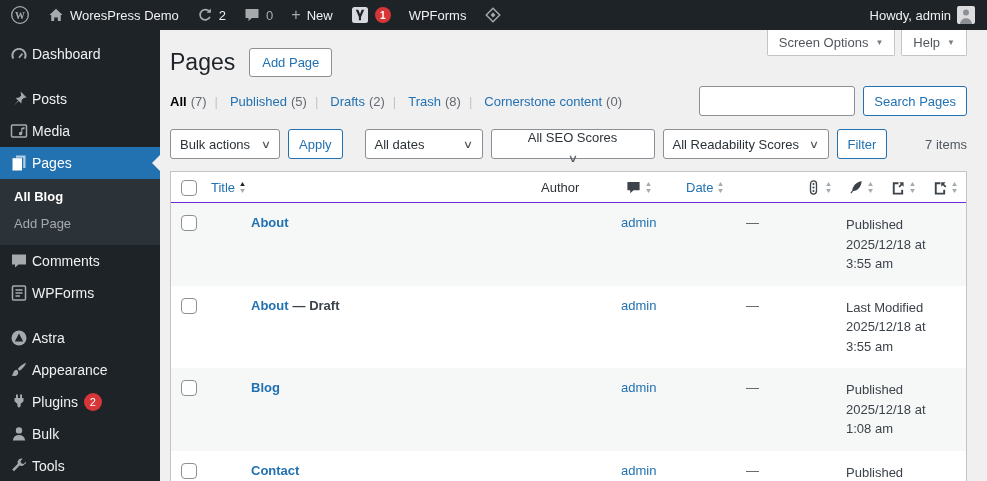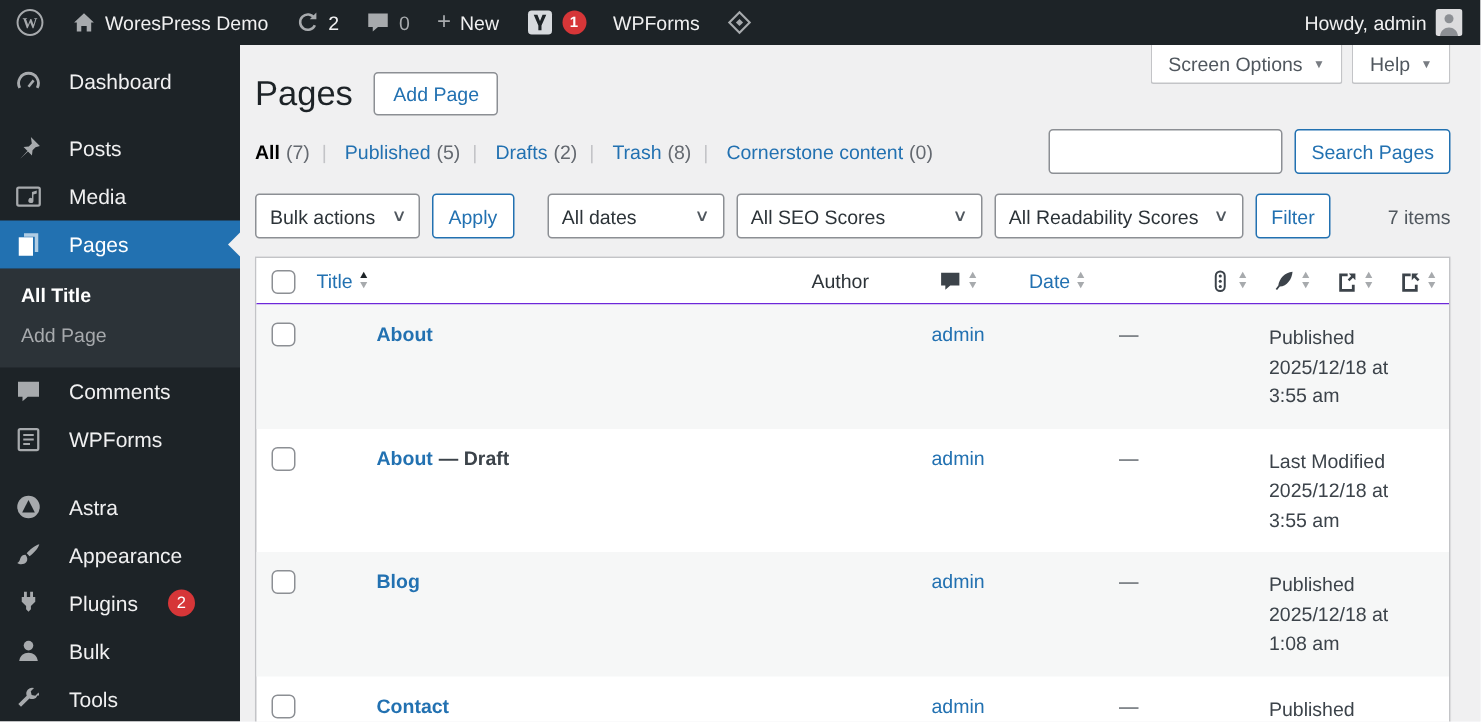--- a/index.html
+++ b/index.html
@@ -22,21 +22,21 @@
   .ab-icon { color:#a7aaad; }
   .dim { color:#a7aaad; }
   .plus-glyph { font-size:16px; line-height:1; color:#a7aaad; font-weight:400; }
   .ab-badge { background:#d63638; color:#fff; border-radius:50%; width:16px; height:16px;
     display:flex; align-items:center; justify-content:center; font-size:10px; font-weight:bold; }
   .yoast-glyph { color:#d7dade; }
 
   
   .sidebar { position:absolute; top:30px; left:0; bottom:0; width:160px; background:#1d2327;
     color:#f0f0f1; font-size:14px; padding-top:8px; z-index:10; }
-  .mi { display:flex; align-items:center; gap:18px; padding:7px 10px; cursor:pointer; position:relative; }
+  .mi { display:flex; align-items:center; gap:4px; padding:7px 10px; cursor:pointer; position:relative; }
   .mi svg { color:#a7aaad; flex:0 0 auto; }
   .mi.current { background:#2271b1; color:#fff; }
   .mi.current svg { color:#fff; }
   .mi .sel-arrow { position:absolute; right:0; top:50%; margin-top:-8px; width:0; height:0;
     border:8px solid transparent; border-right-color:#f0f0f1; }
   .submenu { background:#2c3338; padding:4px 0 8px; }
   .smi { padding:6px 12px 6px 14px; font-size:13px; color:#a7aaad; cursor:pointer; }
   .smi.current { color:#fff; font-weight:bold; }
   .sep { height:13px; }
   .side-badge { background:#d63638; color:#fff; border-radius:50%; width:18px; height:18px;
@@ -66,21 +66,21 @@
   .searchbox input { width:156px; height:30px; border:1px solid #8c8f94; border-radius:3px;
     background:#fff; padding:0 8px; font-size:13px; font-family:inherit; }
   .btn-blue { height:30px; background:#fff; border:1px solid #2271b1; color:#2271b1;
     border-radius:3px; font-size:13px; padding:0 10px; cursor:pointer; font-family:inherit; }
 
   .filterrow { display:flex; align-items:center; margin-top:13px; gap:8px; }
   .fselect { height:30px; background:#fff; border:1px solid #8c8f94; border-radius:3px;
     display:flex; align-items:center; justify-content:space-between; gap:8px; padding:0 9px;
     font-size:13px; color:#2c3338; cursor:pointer; }
   .w-bulk { width:110px; } .w-dates { width:118px; margin-left:14px; }
-  .w-seo { width:164px; } .w-read { width:166px; }
+  .w-seo { width:164px;flex-direction:column; } .w-read { width:166px; }
   .chev { color:#50575e; font-size:11px; line-height:1; transform:scaleX(1.3); }
   .items-count { margin-left:auto; color:#50575e; }
 
   
   .table { margin-top:12px; background:#fff; border:1px solid #c3c4c7; box-shadow:0 1px 1px rgba(0,0,0,.04); }
   .trow { display:grid; grid-template-columns:32px 330px 85px 60px 120px 42px 42px 42px 1fr; align-items:start; }
   .thead { border-bottom:1px solid #6d28d9; background:#fff; }
   .hcell { padding:8px 8px 7px; font-size:13px; color:#2c3338; display:flex; align-items:center; }
   .hc { justify-content:center; padding-left:0; padding-right:0; }
   .cbcell { padding:8px 0 0 10px; }
@@ -193,21 +193,21 @@
   </div>
   <div class="mi current">
     <svg width="18" height="18" viewBox="0 0 18 18">
       <path fill="currentColor" opacity="0.65" d="M6 1.5h9.5v12.5h-2.3V3.8H6z"></path>
       <rect x="2.5" y="4.2" width="9.5" height="12.3" fill="currentColor"></rect>
     </svg>
     <span>Pages</span>
     <span class="sel-arrow"></span>
   </div>
   <div class="submenu">
-    <div class="smi current">All Title</div>
+    <div class="smi current">All Blog</div>
     <div class="smi">Add Page</div>
   </div>
   <div class="mi">
     <svg width="18" height="18" viewBox="0 0 18 18">
       <path fill="currentColor" d="M2 2.5h14v10H8.5L5 15.5v-3H2z"></path>
     </svg>
     <span>Comments</span>
   </div>
   <div class="mi">
     <svg width="18" height="18" viewBox="0 0 18 18">

